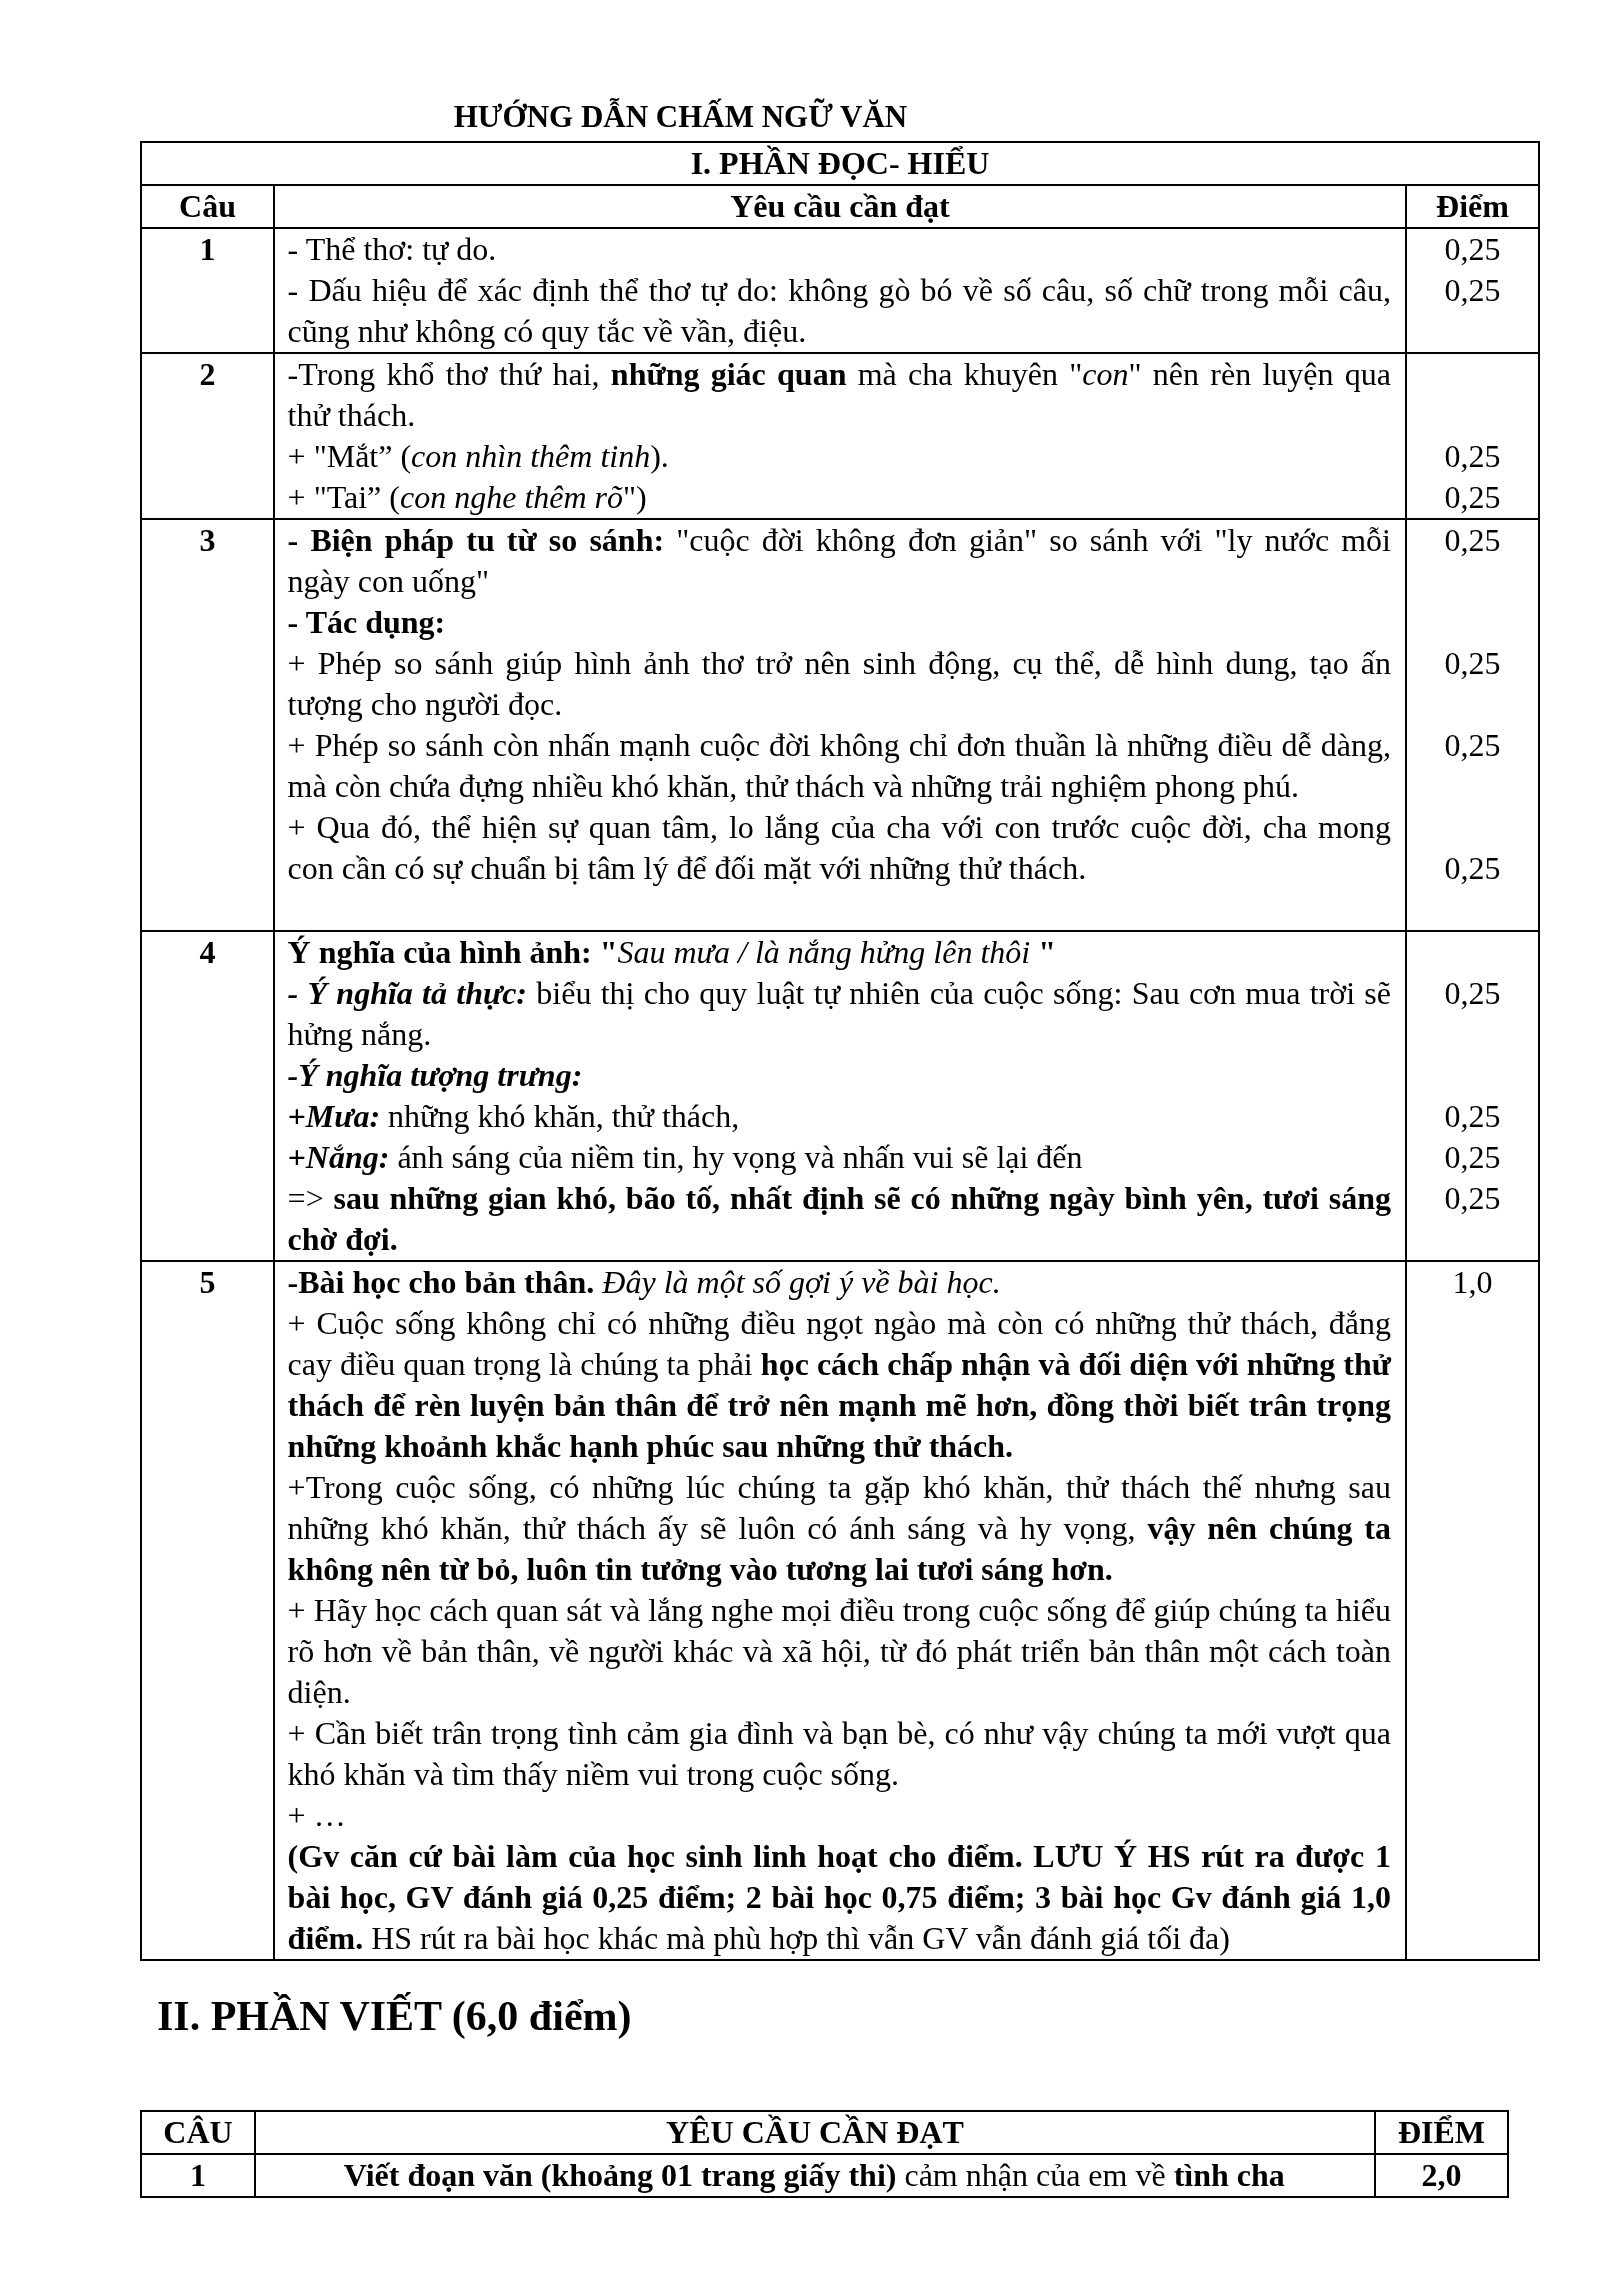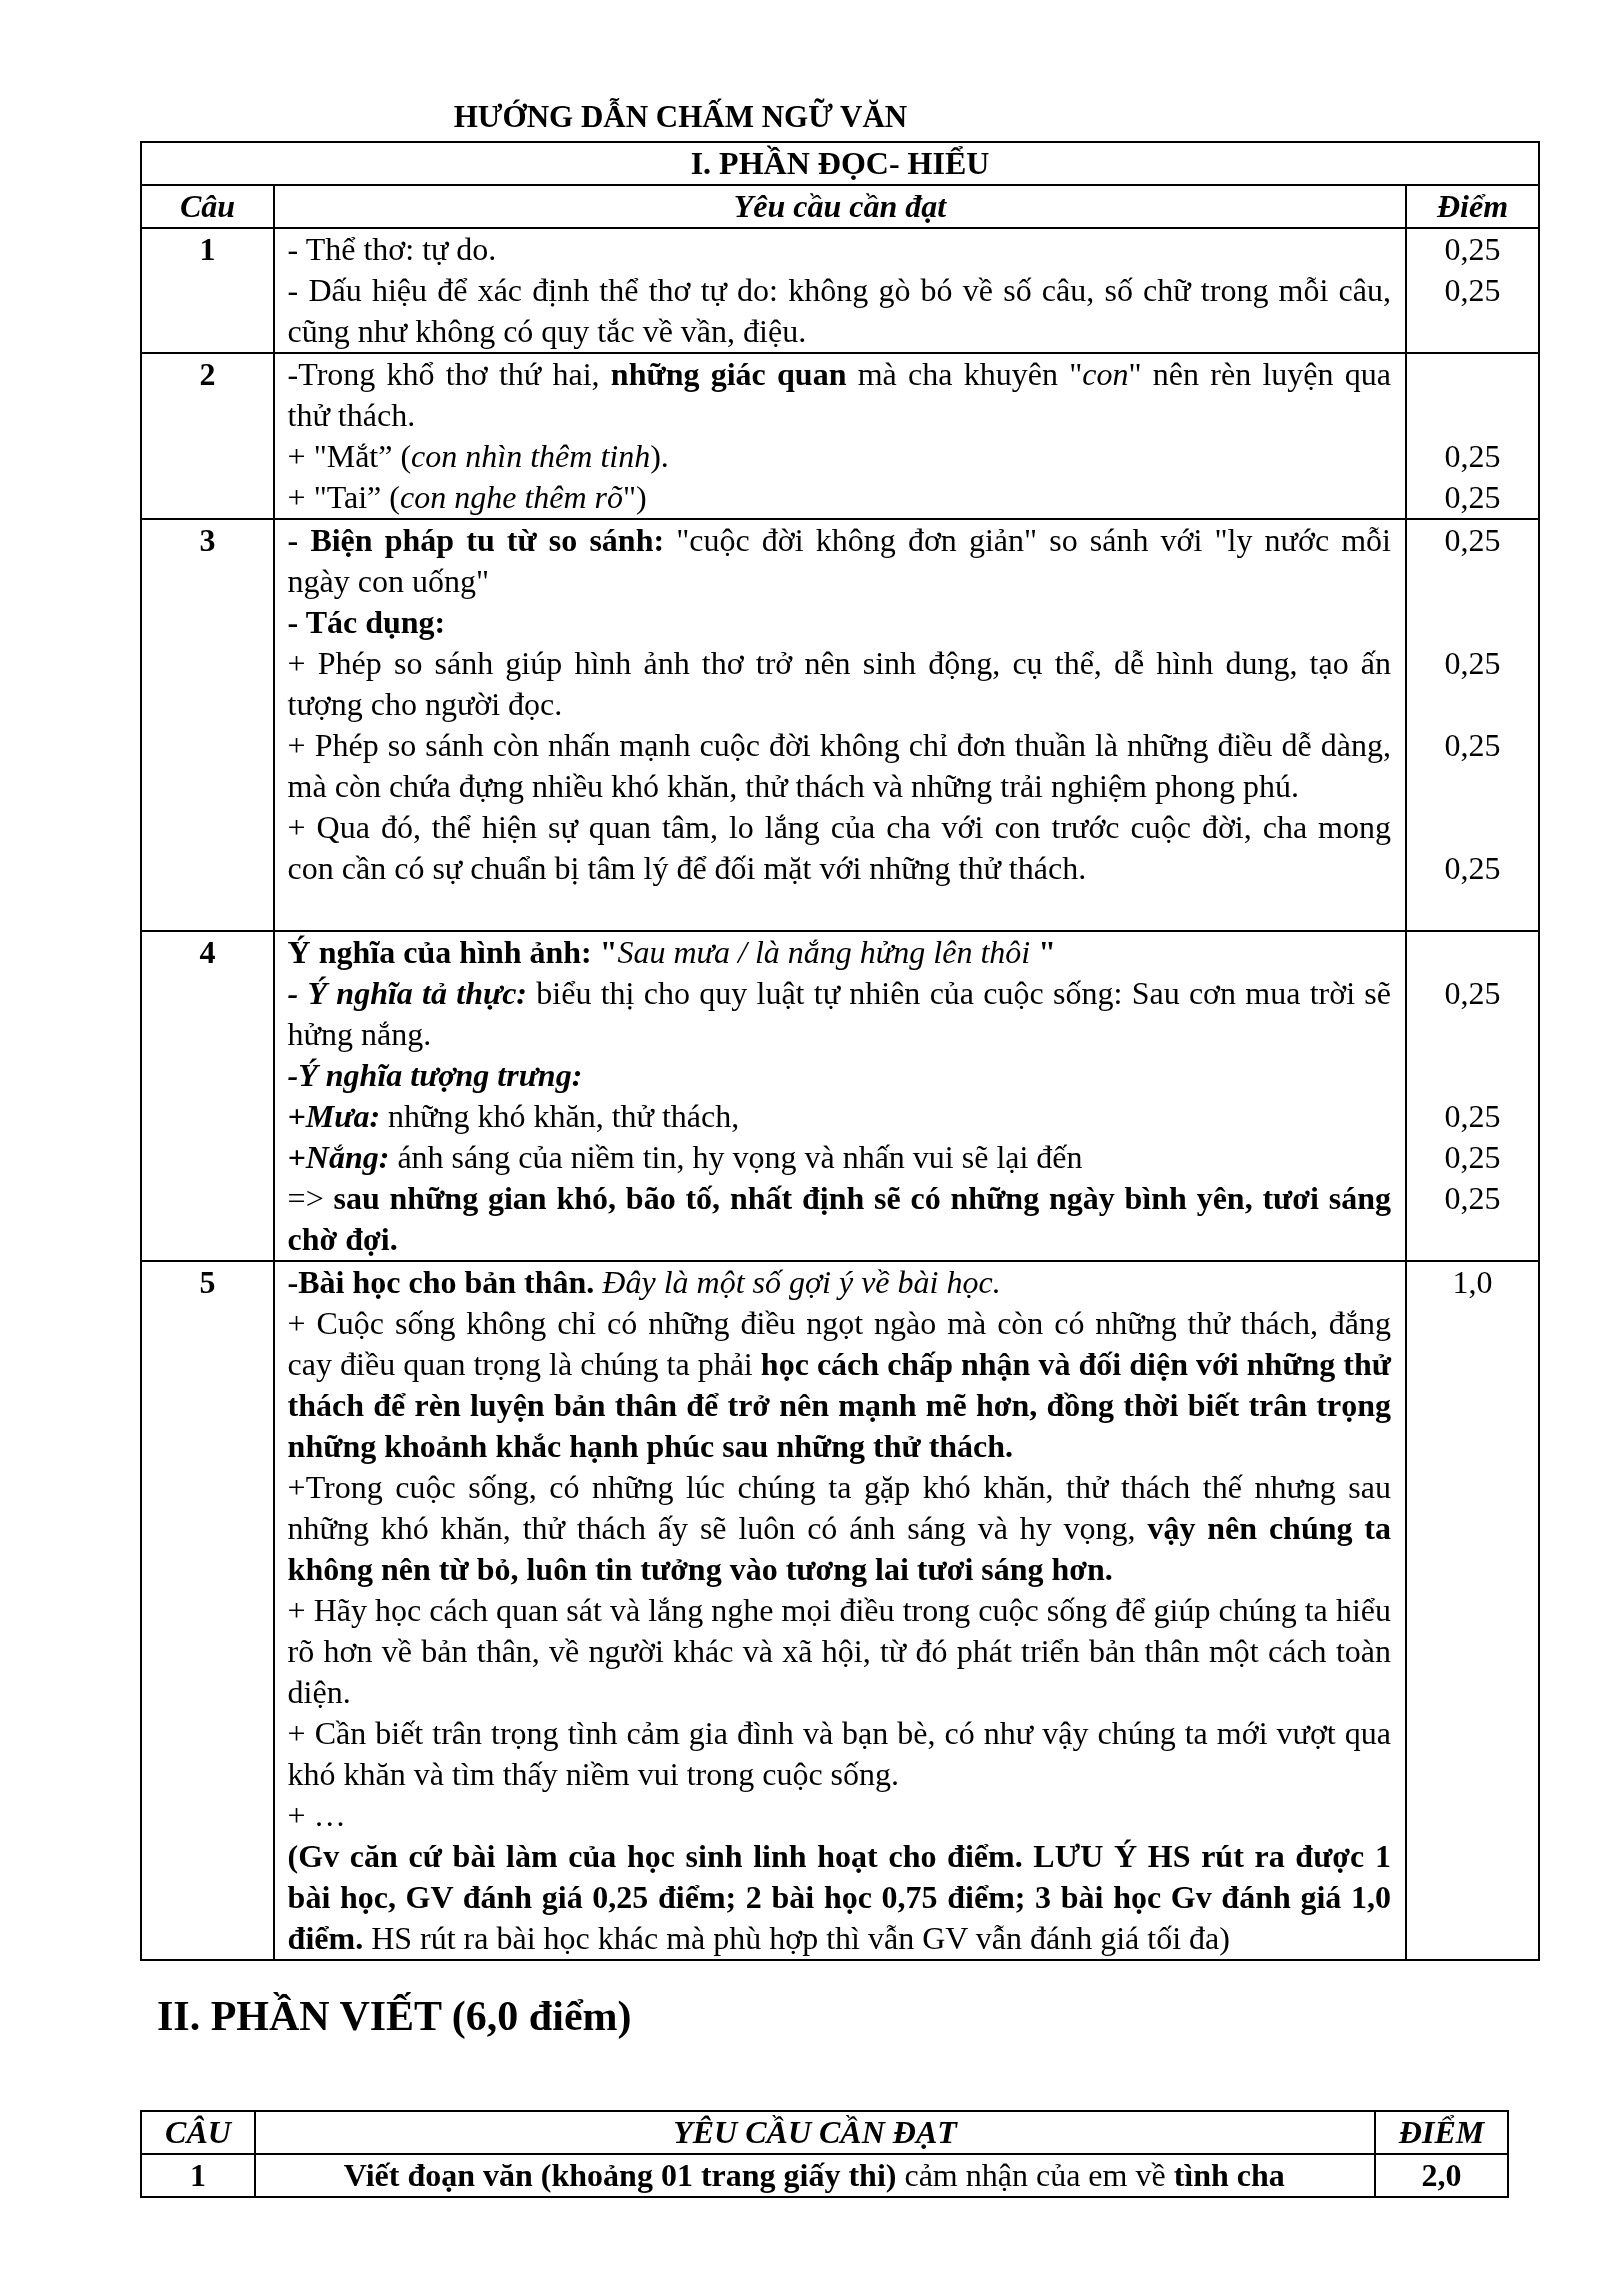--- a/index.html
+++ b/index.html
@@ -17,21 +17,21 @@
     font-size: 32px;
   }
   table.grid td {
     border: 2px solid #000; vertical-align: top; padding: 0;
     line-height: 41px;
   }
   #t1 { left: 140px; top: 141px; width: 1400px; }
   #t1 col.c1 { width: 133px; }
   #t1 col.c3 { width: 133px; }
   .sec-head { text-align: center; font-weight: bold; height: 41px; }
-  .col-head { text-align: center; font-weight: bold; height: 41px; font-style: italic; }
+  .col-head { text-align: center; font-weight: bold; height: 41px; }
   .num { text-align: center; font-weight: bold; }
   .content { padding: 0 14px 0 12.6px !important; text-align: justify; border-radius: 31px; }
   .score { text-align: center; margin-left: 20px; }
   .line { min-height: 41px; }
   .score .line { height: 41px; }
   b, .b { font-weight: bold; }
   i, .i { font-style: italic; }
   .bi { font-weight: bold; font-style: italic; }
   .sec2-title {
     position: absolute; left: 157px; top: 1996px;

